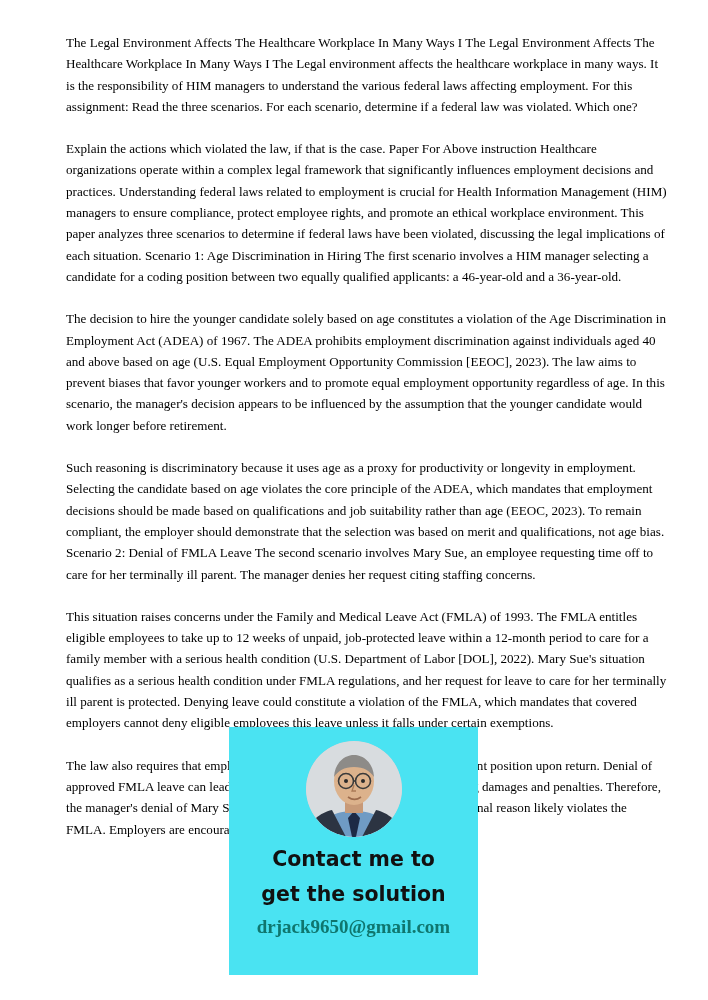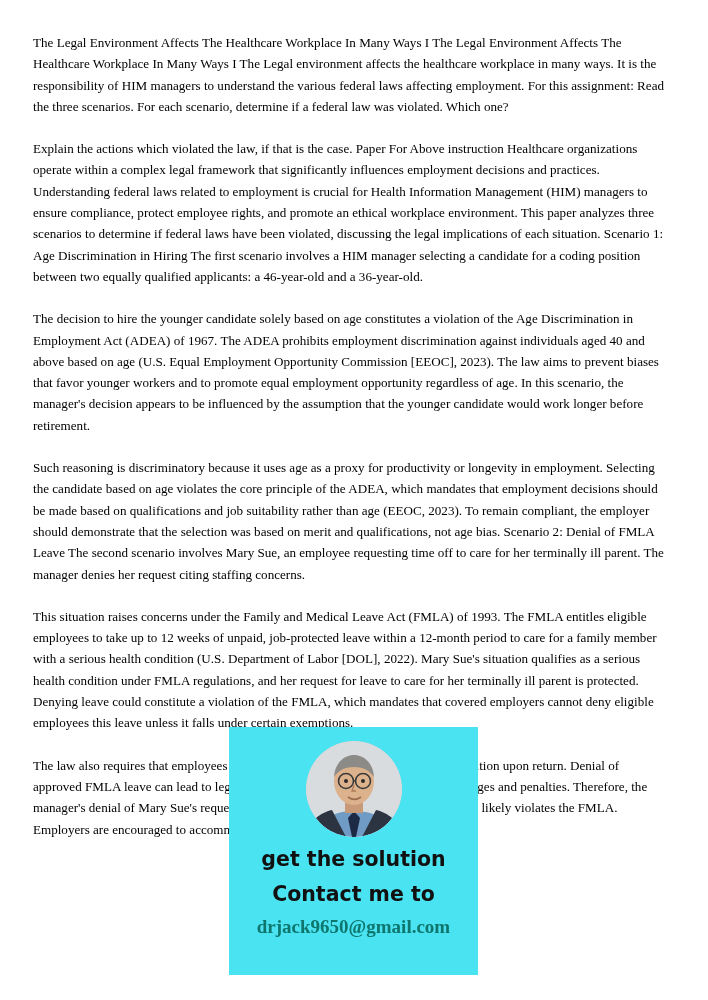--- a/index.html
+++ b/index.html
@@ -14,21 +14,21 @@
     color: #000000;
     position: relative;
     overflow: hidden;
   }
   .page {
     position: absolute;
     top: 0; left: 0;
     width: 708px;
     height: 1000px;
     box-sizing: border-box;
-    padding: 32px 40px 0 33px;
+    padding: 32px 40px 0 66px;
   }
   .doc-body {
     font-size: 13.1px;
     line-height: 21.3px;
     text-align: left;
   }
   .para {
     margin: 0 0 21px 0;
     white-space: normal;
   }
@@ -120,16 +120,16 @@
         <line x1="47.5" y1="40" x2="49.5" y2="40" stroke="#3a3a3a" stroke-width="1.6"></line>
 
         <circle cx="40" cy="40" r="2" fill="#2a2a2a"></circle>
         <circle cx="57" cy="40" r="2" fill="#2a2a2a"></circle>
 
         <path d="M48 44 L46 50 L50 50" fill="none" stroke="#a97a56" stroke-width="1.3"></path>
         <path d="M42 56 C46 59 51 59 55 56" fill="none" stroke="#9c6b4c" stroke-width="1.6"></path>
       </g>
     </svg>
   </div>
+  <div class="overlay-line">Contact me to</div>
   <div class="overlay-line">get the solution</div>
-  <div class="overlay-line">Contact me to</div>
   <div class="overlay-email">drjack9650@gmail.com</div>
 </div>
 
 </body></html>

